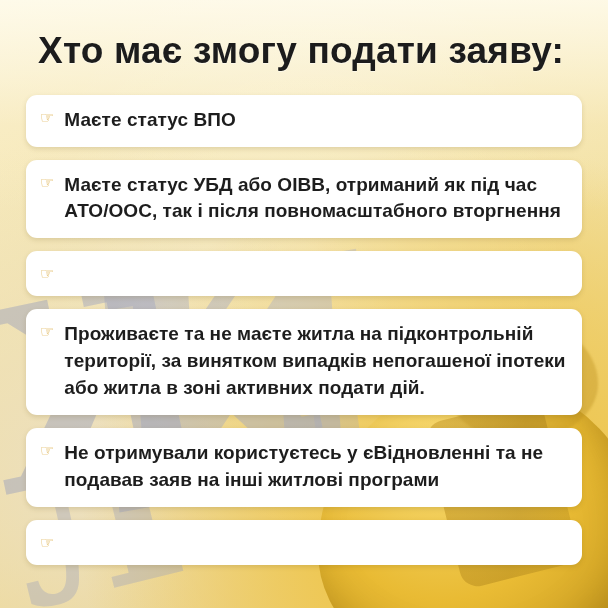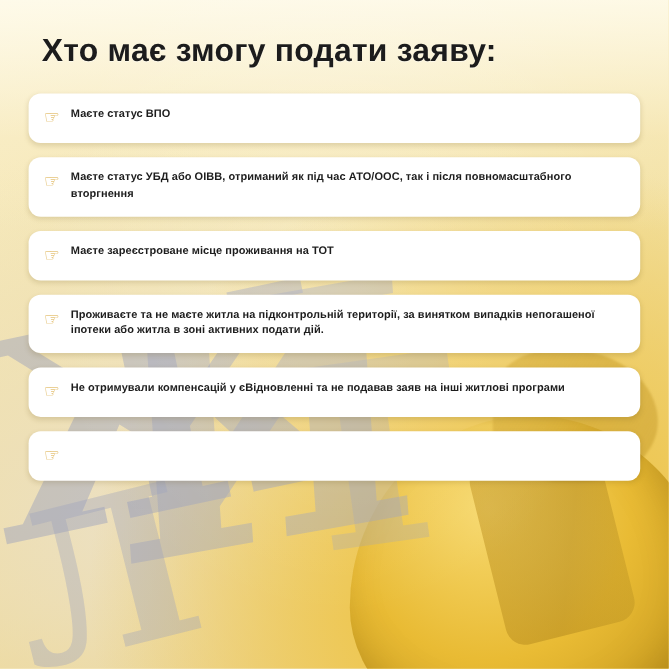--- a/index.html
+++ b/index.html
@@ -87,21 +87,21 @@
   
   .content {
     position: relative;
     z-index: 5;
     padding: 0 26px;
   }
   .title {
     margin: 0;
     padding-top: 30px;
     padding-left: 12px;
-    font-size: 29px;
+    font-size: 37px;
     line-height: 1.15;
     font-weight: 700;
     color: #1c1c1c;
     letter-spacing: 0.2px;
     text-shadow: 0 1px 0 rgba(255,255,255,0.45);
   }
   .cards {
     margin-top: 22px;
     display: flex;
     flex-direction: column;
@@ -117,21 +117,21 @@
     box-shadow: 0 2px 5px rgba(110,90,30,0.18);
   }
   .card-icon {
     flex: 0 0 auto;
     font-size: 16px;
     line-height: 19px;
     color: #d9a93f;
     padding-top: 1px;
   }
   .card-text {
-    font-size: 10px;
+    font-size: 19px;
     line-height: 1.42;
     color: #1d1d1d;
     font-weight: 700;
     letter-spacing: 0.05px;
   }
 </style>
 </head>
 <body>
 
 <div id="poster">
@@ -157,31 +157,30 @@
         <span class="card-text">Маєте статус ВПО</span>
       </div>
 
       <div class="card">
         <span class="card-icon">☞</span>
         <span class="card-text">Маєте статус УБД або ОІВВ, отриманий як під час АТО/ООС, так і після повномасштабного вторгнення</span>
       </div>
 
       <div class="card">
         <span class="card-icon">☞</span>
-        <span class="card-text">Маєте зареєстроване місце проживання на ТОТ</span>
       </div>
 
       <div class="card">
         <span class="card-icon">☞</span>
         <span class="card-text">Проживаєте та не маєте житла на підконтрольній території, за винятком випадків непогашеної іпотеки або житла в зоні активних подати дій.</span>
       </div>
 
       <div class="card">
         <span class="card-icon">☞</span>
-        <span class="card-text">Не отримували компенсацій у єВідновленні та не подавав заяв на інші житлові програми</span>
+        <span class="card-text">Не отримували користуєтесь у єВідновленні та не подавав заяв на інші житлові програми</span>
       </div>
 
       <div class="card">
         <span class="card-icon">☞</span>
       </div>
 
     </div>
   </div>
 </div>
 

